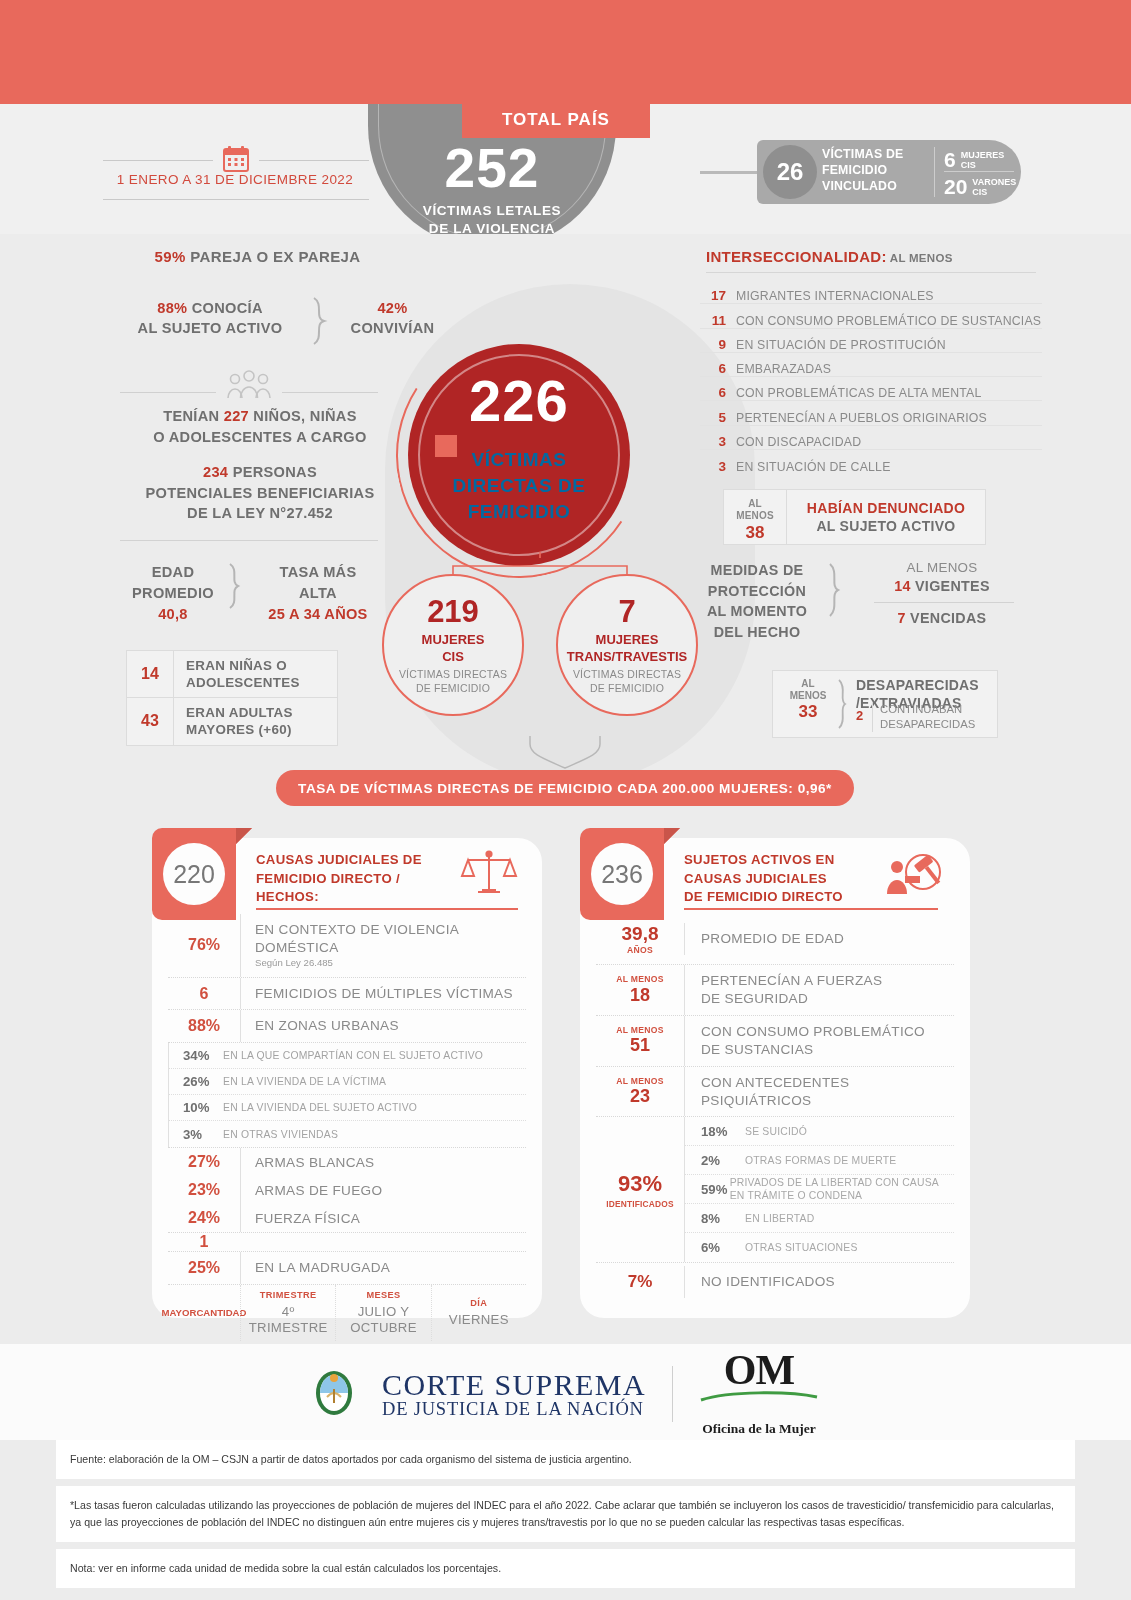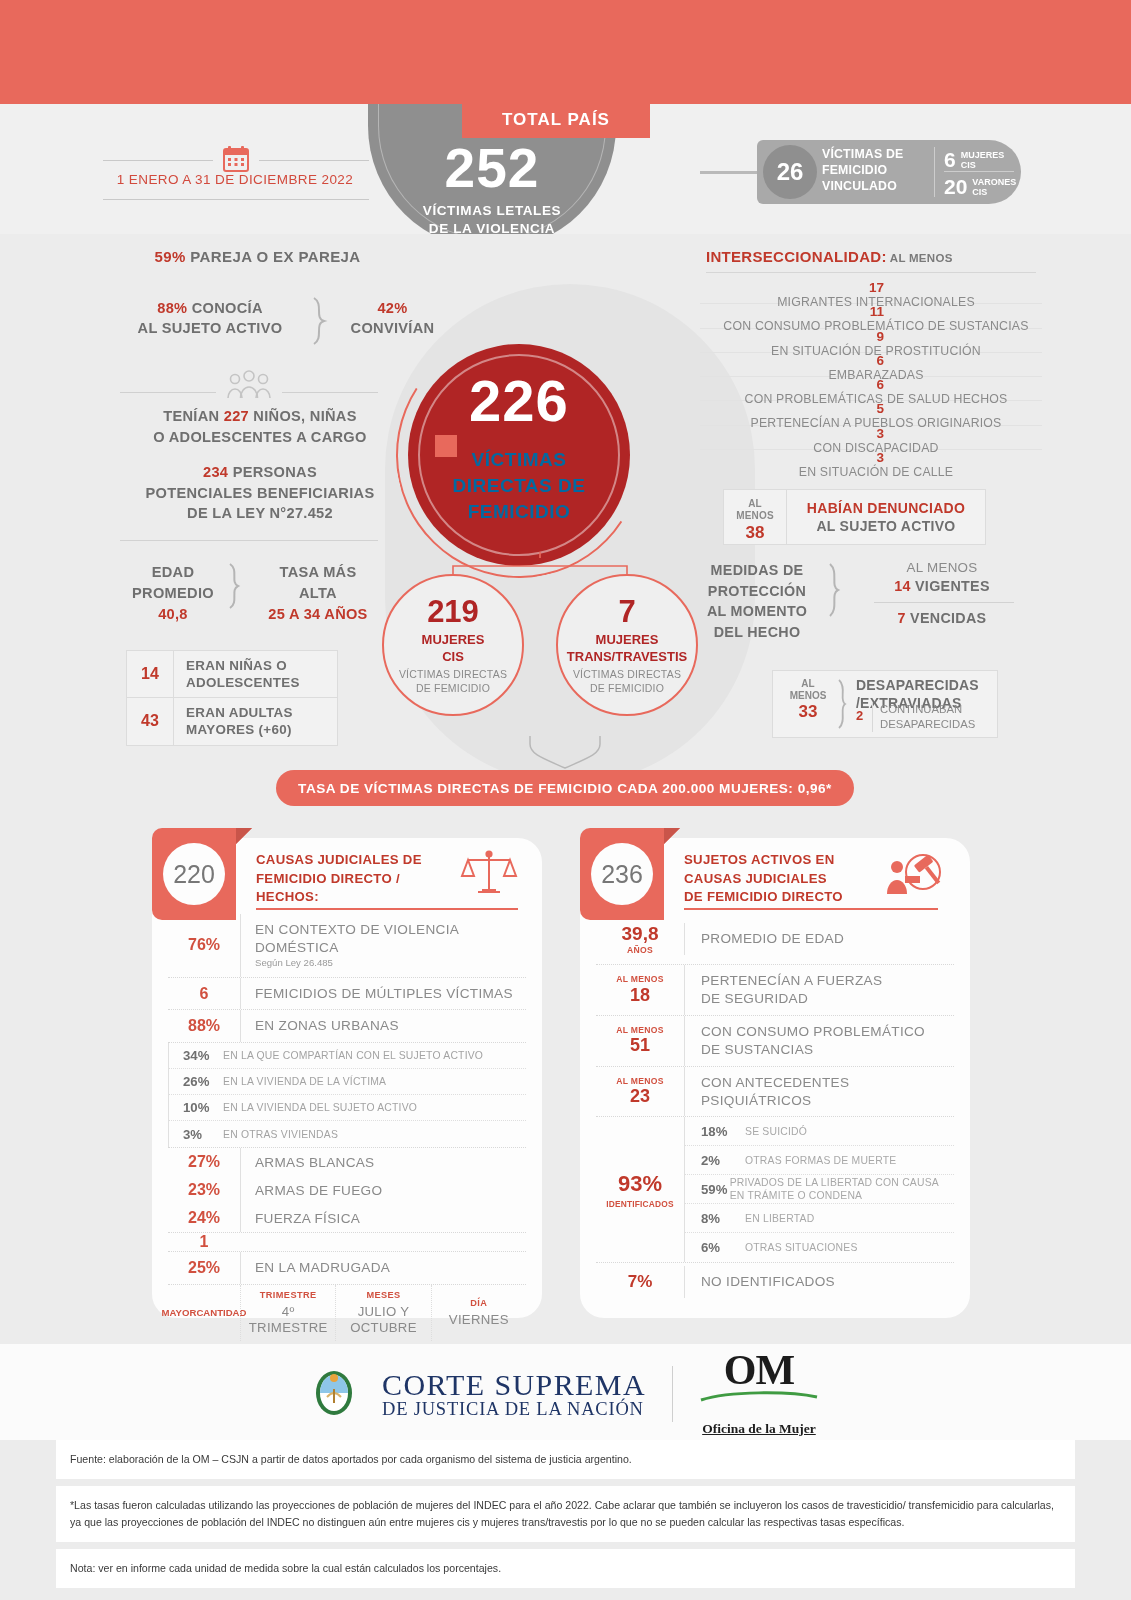--- a/index.html
+++ b/index.html
@@ -152,21 +152,21 @@
     background:#e8695c; color:#fff; display:flex; align-items:center; justify-content:center;
     font-size:13.6px; font-weight:700; letter-spacing:.5px;
   }
   .tasa-arrow { position:absolute; left:528px; top:736px; width:74px; height:34px;}
 
   
   .r-inter { position:absolute; left:706px; top:248px; font-size:15px; font-weight:700; color:#c0392b; letter-spacing:.3px;}
   .r-inter small { font-size:11.5px; color:#7a7a7a; font-weight:700; letter-spacing:.3px;}
   .r-inter-line { position:absolute; left:706px; top:272px; width:330px; height:1px; background:#d6d6d6;}
   .rlist { position:absolute; left:700px; top:280px; width:342px;}
-  .rlist-row { display:flex; align-items:center; height:24.3px; border-bottom:1px solid #e2e2e2;flex-direction:column;}
+  .rlist-row { display:flex; align-items:flex-end; height:24.3px; border-bottom:1px solid #e2e2e2;}
   .rlist-n { width:26px; text-align:right; font-size:13.5px; font-weight:700; color:#c0392b;}
   .rlist-t { padding-left:10px; font-size:12.3px; color:#8a8a8a; letter-spacing:.2px;}
 
   .denbox { position:absolute; left:723px; top:489px; width:263px; height:56px; border:1px solid #dcdcdc; background:#f2f2f2; display:flex;}
   .denbox-l { width:62px; text-align:center; padding-top:8px;}
   .denbox-am { font-size:10px; color:#8a8a8a; font-weight:700; line-height:1.22; letter-spacing:.2px;}
   .denbox-n { font-size:17px; font-weight:700; color:#c0392b; margin-top:1px;}
   .denbox-r { flex:1; border-left:1px solid #dcdcdc; display:flex; align-items:center; justify-content:center;
     text-align:center; font-size:14px; font-weight:700; color:#6f6f6f; line-height:1.3; letter-spacing:.3px;}
   .denbox-r .h { color:#c0392b; display:block; }
@@ -459,21 +459,21 @@
     <div class="rlist-row">
         <span class="rlist-n">9</span>
         <span class="rlist-t">EN SITUACIÓN DE PROSTITUCIÓN</span>
       </div>
     <div class="rlist-row">
         <span class="rlist-n">6</span>
         <span class="rlist-t">EMBARAZADAS</span>
       </div>
     <div class="rlist-row">
         <span class="rlist-n">6</span>
-        <span class="rlist-t">CON PROBLEMÁTICAS DE SALUD HECHOS</span>
+        <span class="rlist-t">CON PROBLEMÁTICAS DE ALTA MENTAL</span>
       </div>
     <div class="rlist-row">
         <span class="rlist-n">5</span>
         <span class="rlist-t">PERTENECÍAN A PUEBLOS ORIGINARIOS</span>
       </div>
     <div class="rlist-row">
         <span class="rlist-n">3</span>
         <span class="rlist-t">CON DISCAPACIDAD</span>
       </div>
     <div class="rlist-row" style="border-bottom:none">
@@ -731,21 +731,21 @@
     <div class="csjn-txt">
       <div class="csjn-1">CORTE SUPREMA</div>
       <div class="csjn-2">DE JUSTICIA DE LA NACIÓN</div>
     </div>
     <div class="logo-div"></div>
     <div style="text-align:center">
       <div class="om-txt" style="font-size:42px; line-height:.92; color:#1c1c1c; letter-spacing:-1px;">OM</div>
       <svg style="width:120px;height:12px;margin-top:-9px" viewBox="0 0 120 12">
           <path d="M2,9 C30,0 90,0 118,6" fill="none" stroke="#3f9b42" stroke-width="3"></path>
         </svg>
-      <div class="om-txt" style="font-size:13.5px; color:#1c1c1c; margin-top:14px;text-decoration:underline;">Oficina de la Mujer</div>
+      <div class="om-txt" style="font-size:13.5px; color:#1c1c1c; margin-top:14px;">Oficina de la Mujer</div>
     </div>
   </div>
 
   <div class="notes">
     <div class="note">Fuente: elaboración de la OM – CSJN a partir de datos aportados por cada organismo del sistema de justicia argentino.</div>
     <div class="note">*Las tasas fueron calculadas utilizando las proyecciones de población de mujeres del INDEC para el año 2022. Cabe aclarar que también se incluyeron los casos de travesticidio/ transfemicidio para calcularlas, ya que las proyecciones de población del INDEC no distinguen aún entre mujeres cis y mujeres trans/travestis por lo que no se pueden calcular las respectivas tasas específicas.</div>
     <div class="note">Nota: ver en informe cada unidad de medida sobre la cual están calculados los porcentajes.</div>
   </div>
 
 </div>

